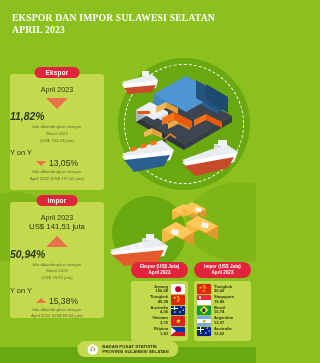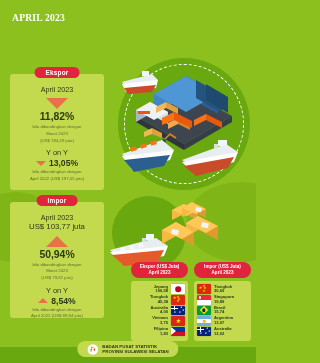--- a/index.html
+++ b/index.html
@@ -71,37 +71,37 @@
   .tri.small-down{
     border-left:5.5px solid transparent;border-right:5.5px solid transparent;
     border-top:5.5px solid #e8714a;margin:0;
   }
   .tri.small-up{
     border-left:5.5px solid transparent;border-right:5.5px solid transparent;
     border-bottom:5.5px solid #e8714a;margin:0;
   }
 
   .p-pct{
-    text-align:center;color:#2b3a16;font-size:10.4px;font-weight:bold;
-    line-height:11px;margin-top:1px;
+    text-align:left;color:#2b3a16;font-size:10.4px;font-weight:bold;
+    line-height:11px;margin-top:1px;font-style:italic;
   }
   .p-note{
     text-align:center;color:#5d7030;font-size:4.3px;line-height:5.4px;
     margin-top:1.5px;
   }
 
   .yoy-label{
-    text-align:center;color:#2b3a16;font-size:7.4px;margin-top:6px;
+    text-align:left;color:#2b3a16;font-size:7.4px;margin-top:6px;
     line-height:8px;
   }
   .yoy-row{
     display:flex;align-items:center;justify-content:center;gap:3px;
     margin-top:1px;
   }
-  .yoy-pct{color:#2b3a16;font-size:8.6px;font-weight:bold;}
+  .yoy-pct{color:#2b3a16;font-size:8.6px;font-weight:normal;}
   .yoy-note{
     text-align:center;color:#5d7030;font-size:4.3px;line-height:5.4px;
     margin-top:1px;
   }
 
   
   .boxes{position:absolute;left:150px;top:200px;width:76px;height:56px;}
 
   
   .ship-impor{position:absolute;left:104px;top:228px;width:78px;height:44px;}
@@ -189,20 +189,21 @@
 </style>
 </head>
 <body>
 
 <div class="page">
 
   <div class="lobe" style="left:-30px;top:192px;width:90px;height:70px;"></div>
   <div class="lobe" style="left:186px;top:182px;width:110px;height:80px;"></div>
 
   <div class="title">
+    <div>EKSPOR DAN IMPOR SULAWESI SELATAN</div>
     <div>APRIL 2023</div>
   </div>
 
   <div class="circle-big"></div>
   <div class="dashed-ring"></div>
 
   <svg class="port" viewBox="0 0 132 132">
 
     <polygon points="66,32 114,58 66,86 18,58" fill="#3d4650"></polygon>
     <polygon points="18,58 66,86 66,92 18,64" fill="#2e353d"></polygon>
@@ -310,30 +311,30 @@
 
     <polygon points="42,2 56,9 56,18 42,11" fill="#dd9a2e"></polygon>
     <polygon points="42,2 32,8 32,17 42,11" fill="#f5b942"></polygon>
     <polygon points="42,2 56,9 46,14 32,8" fill="#ffc95a"></polygon>
     <rect x="46" y="7" width="6" height="4" fill="#f2f5f7" transform="rotate(12 46 7)"></rect>
   </svg>
 
   <div class="panel impor">
     <div class="badge">Impor</div>
     <div class="p-month">April 2023</div>
-    <div class="p-value">US$ 103,77 juta</div>
+    <div class="p-value">US$ 141,51 juta</div>
     <div class="tri up"></div>
     <div class="p-pct">50,94%</div>
     <div class="p-note">bila dibandingkan dengan</div>
     <div class="p-note">Maret 2023</div>
     <div class="p-note">(US$ 79,81 juta)</div>
     <div class="yoy-label">Y on Y</div>
     <div class="yoy-row">
       <div class="tri small-up"></div>
-      <span class="yoy-pct">8,54%</span>
+      <span class="yoy-pct">15,38%</span>
     </div>
     <div class="yoy-note">bila dibandingkan dengan</div>
     <div class="yoy-note">April 2022 (US$ 89,94 juta)</div>
   </div>
 
   <div class="tables">
 
     <div class="tcol ekspor">
       <div class="thead">
         <div>Ekspor (US$ Juta)</div>

